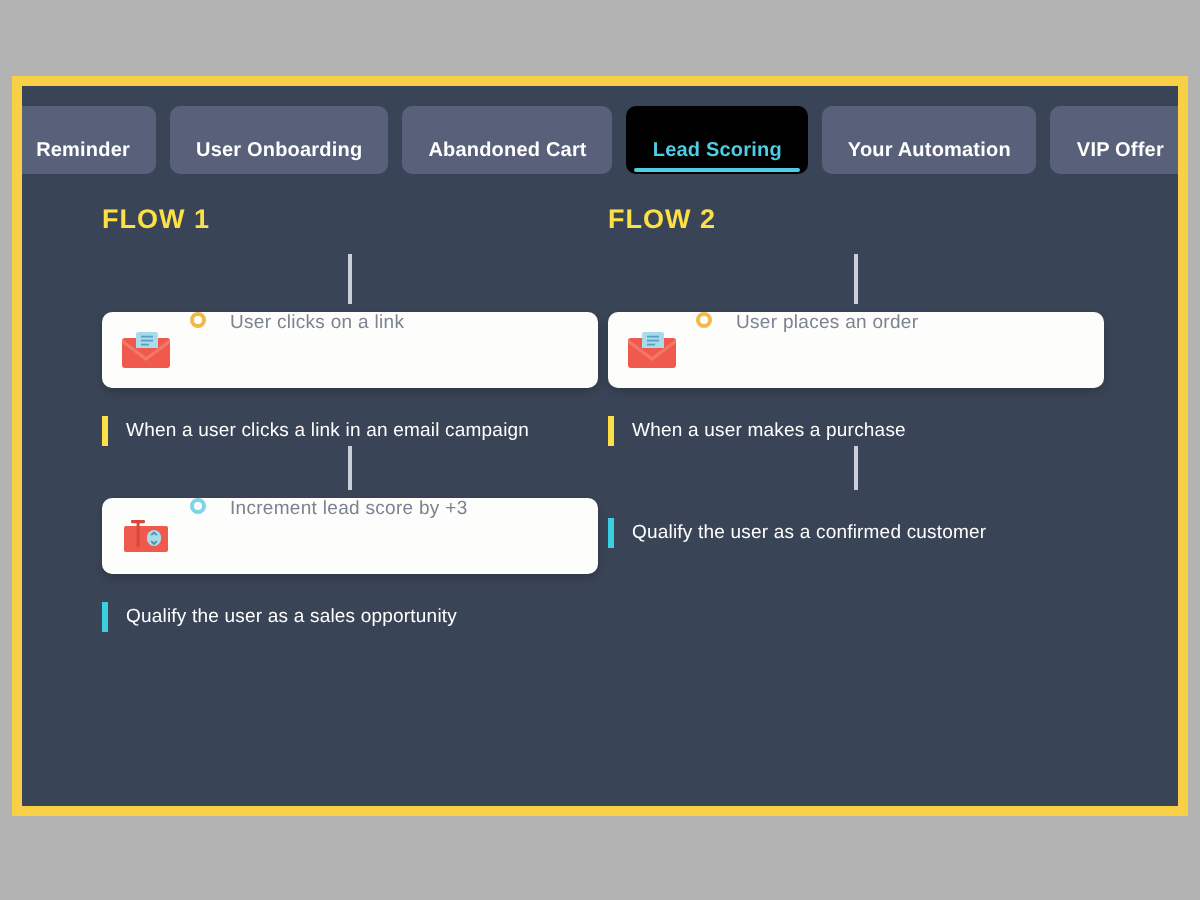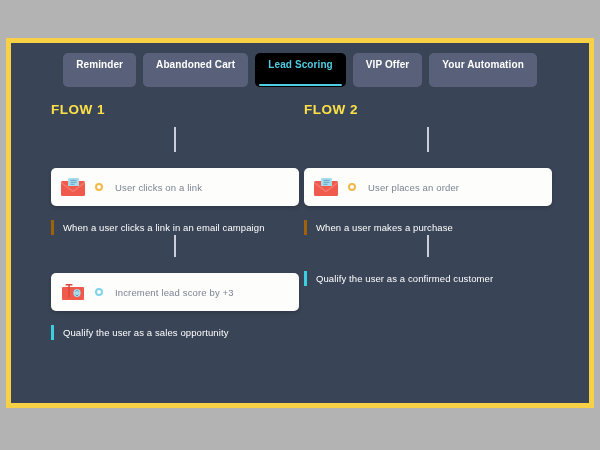--- a/index.html
+++ b/index.html
@@ -46,21 +46,21 @@
     gap: 7px;
   }
 
   .tab {
     position: relative;
     height: 30px;
     box-sizing: border-box;
     background: #586179;
     border-radius: 5px;
     display: flex;
-    align-items: flex-end;
+    align-items: flex-start;
     justify-content: center;
     padding: 17px 13px;
     color: #ffffff;
     font-size: 10px;
     font-weight: bold;
     letter-spacing: 0.1px;
     white-space: nowrap;
     flex: none;
     cursor: pointer;
   }
@@ -118,23 +118,22 @@
     margin-top: 0;
   }
 
   
   .card {
     position: relative;
     height: 38px;
     background: #fdfdfb;
     border-radius: 5px;
     display: flex;
-    align-items: center;
     box-shadow: 0 2px 4px rgba(0,0,0,0.18);
-    margin-top: 16px;
+    margin-top: 4px;
     cursor: pointer;
   }
 
   .card-icon {
     width: 44px;
     flex: none;
     display: flex;
     align-items: center;
     justify-content: center;
   }
@@ -154,51 +153,54 @@
     color: #7b8292;
     font-size: 9.5px;
     letter-spacing: 0.15px;
     white-space: nowrap;
   }
 
   
   .note {
     margin-top: 14px;
     padding-left: 9px;
-    border-left: 3px solid #a16207;
+    border-left: 3px solid #fde047;
     color: #ffffff;
     font-size: 9.5px;
     line-height: 15px;
     letter-spacing: 0.1px;
     white-space: nowrap;
   }
   .note.cyan { border-left-color: #3ccfe0; }
 </style>
 </head>
 <body>
 
 <div id="app-frame">
   <div id="panel-inner">
 
     <div id="tab-bar">
 
       <div class="tab">
         <span>Reminder</span>
       </div>
       <div class="tab">
+        <span>User Onboarding</span>
+      </div>
+      <div class="tab">
         <span>Abandoned Cart</span>
       </div>
       <div class="tab active">
         <span>Lead Scoring</span>
       </div>
       <div class="tab">
+        <span>Your Automation</span>
+      </div>
+      <div class="tab">
         <span>VIP Offer</span>
-      </div>
-      <div class="tab">
-        <span>Your Automation</span>
       </div>
 
     </div>
 
     <div id="flows">
 
       <div class="flow-col col-1">
         <div class="flow-title">FLOW 1</div>
         <div class="connector"></div>
 

